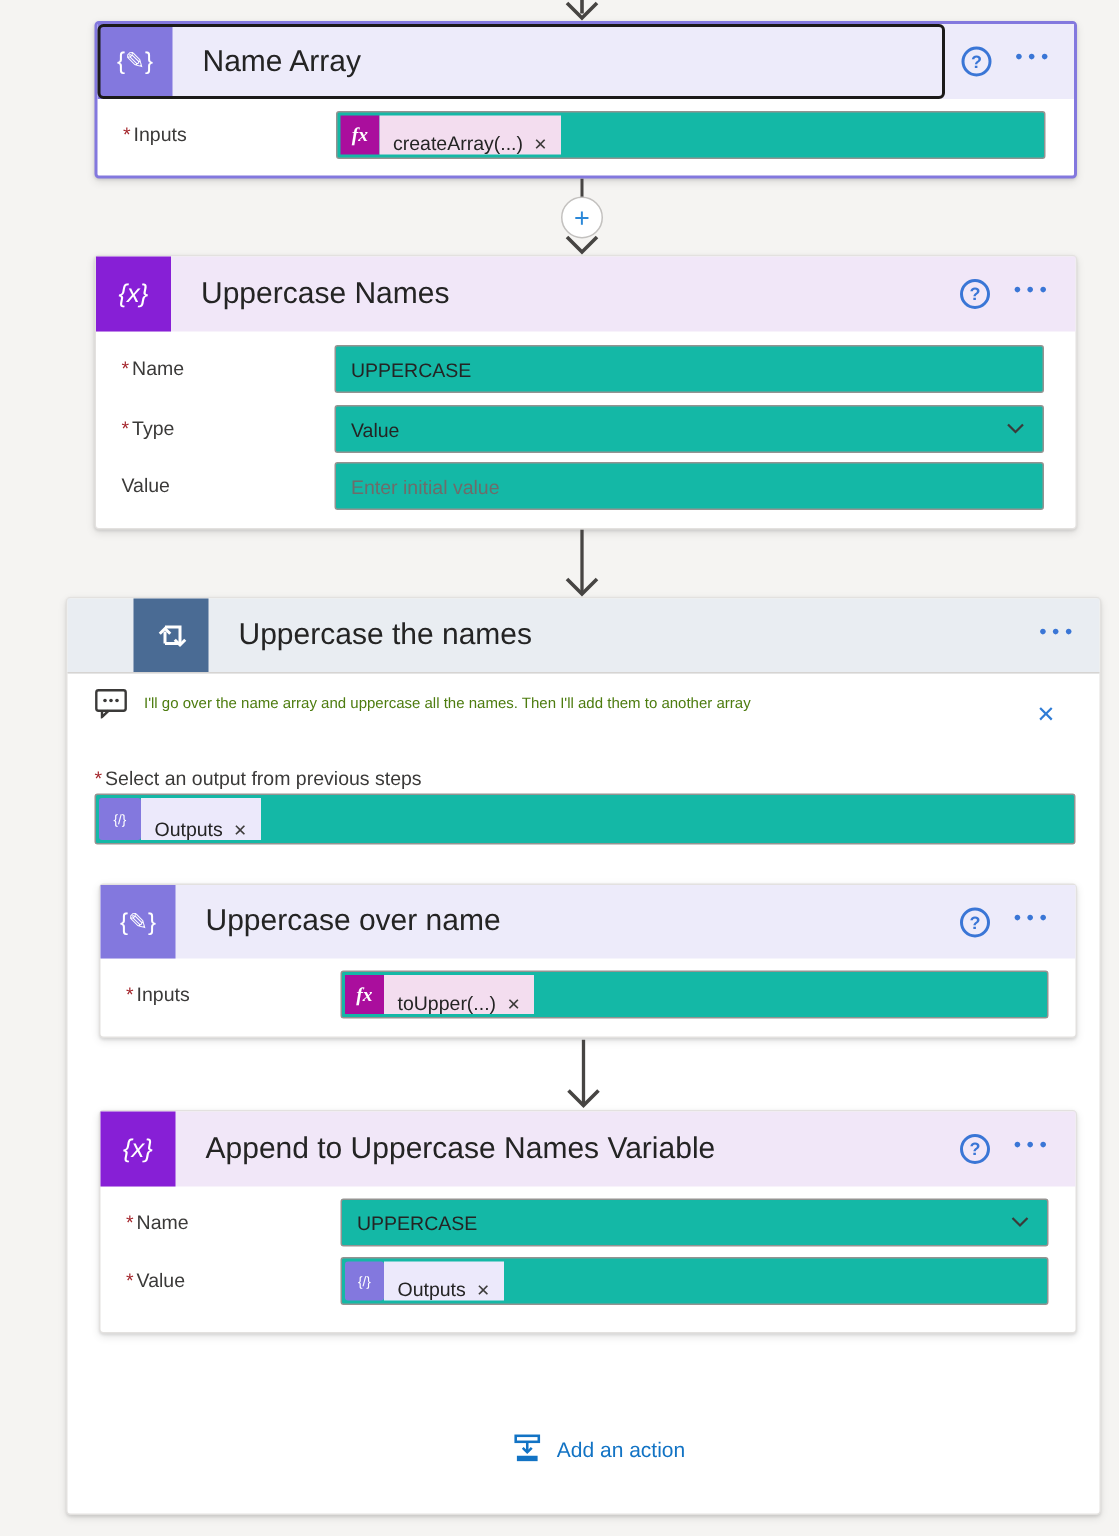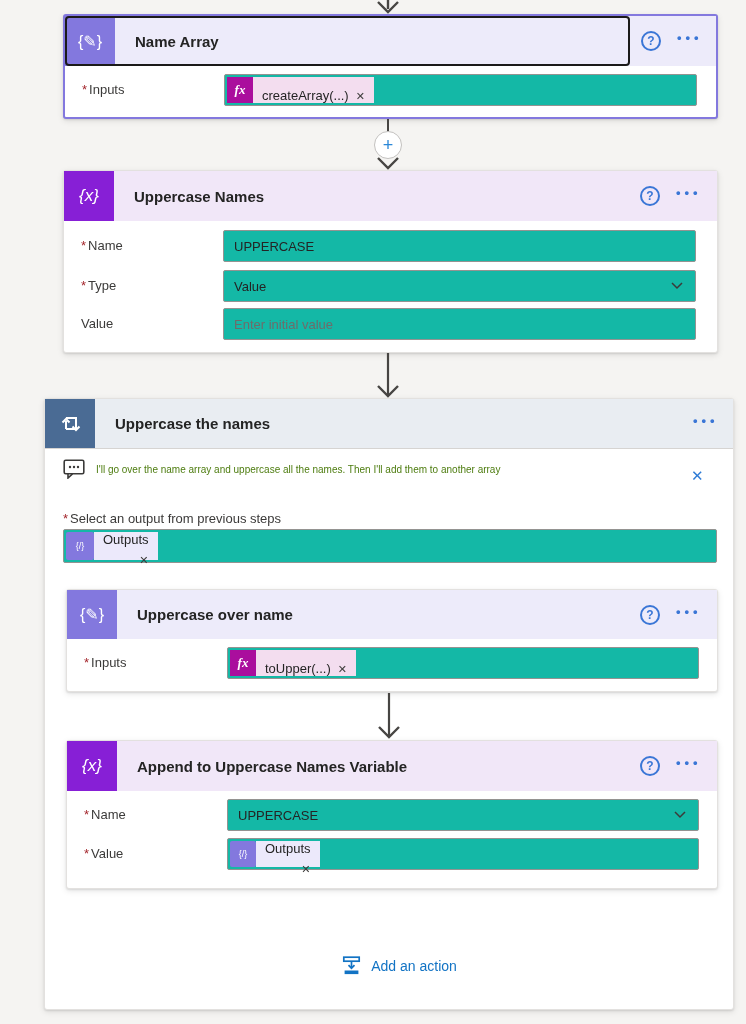--- a/index.html
+++ b/index.html
@@ -8,29 +8,29 @@
             font-family:"Liberation Sans", sans-serif; overflow:hidden; }
 
   .card { position:absolute; background:#fff; border-radius:3px;
           box-shadow:0 1px 2px rgba(0,0,0,.10), 0 2px 6px rgba(0,0,0,.10); }
   .card.plain { border:1px solid #e3e1df; }
   .card.selected { border:2px solid #8378DE; }
 
   .card-header { position:relative; display:flex; align-items:center; height:50px; }
   .hdr-compose  { background:#EDEBFA; }
   .hdr-variable { background:#F1E7F8; }
-  .hdr-loop     { background:#E9EDF2; border-bottom:1px solid #d6d4d2; }
+  .hdr-loop     { background:#E9EDF2; border-bottom:1px solid #d6d4d2;padding-left:44px; }
 
   .icon-tile { height:100%; width:50px; flex:none; display:flex; align-items:center;
                justify-content:center; color:#fff; font-size:16px; }
   .tile-compose  { background:#8378DE; }
   .tile-variable { background:#871FD6; font-style:italic; font-size:17px; }
   .tile-loop     { background:#4A6B94; }
 
-  .card-title { margin-left:20px; font-size:15px; font-weight:700; color:#242424; }
+  .card-title { margin-left:20px; font-size:20px; font-weight:400; color:#242424; }
 
   .focus-ring { position:absolute; left:0; top:0; width:565px; height:50px;
                 border:2px solid #1b1a19; border-radius:4px; pointer-events:none; }
 
   .help-badge { position:absolute; top:15px; width:20px; height:20px; border:2px solid #3A76D6;
                 border-radius:50%; color:#3A76D6; font-size:12px; font-weight:700;
                 display:flex; align-items:center; justify-content:center; cursor:pointer; }
   .more-dots  { position:absolute; top:14px; color:#3A76D6; font-size:13px; font-weight:700;
                 letter-spacing:4px; cursor:pointer; }
 
@@ -48,21 +48,21 @@
 
   .token { display:flex; align-items:stretch; height:26px; cursor:pointer; }
   .token-icon { width:26px; display:flex; align-items:center; justify-content:center;
                 color:#fff; flex:none; }
   .ti-fx  { background:#AA0E9D; font-style:italic; font-size:13px; font-weight:700;
             font-family:"Liberation Serif", serif; }
   .ti-out { background:#8378DE; font-size:9px; border-radius:2px; }
   .token-pill { display:flex; align-items:flex-end; gap:7px; padding:0 9px;
                 font-size:13px; color:#242424; }
   .tp-fx  { background:#F3DDEF; }
-  .tp-out { background:#ECE9FB;flex-direction:column; }
+  .tp-out { background:#ECE9FB; }
   .close-x { font-size:11px; color:#3d3c3b; }
 
   .connector { position:absolute; }
   .plus-badge { position:absolute; width:28px; height:28px; border-radius:50%;
                 background:#fff; border:1px solid #c3c1bf; color:#2B88D8; font-size:18px;
                 font-weight:400; display:flex; align-items:center; justify-content:center;
                 cursor:pointer; }
 
   .comment-row { position:absolute; display:flex; align-items:center; gap:11px; }
   .comment-text { font-size:10px; color:#4d7c0f; }

